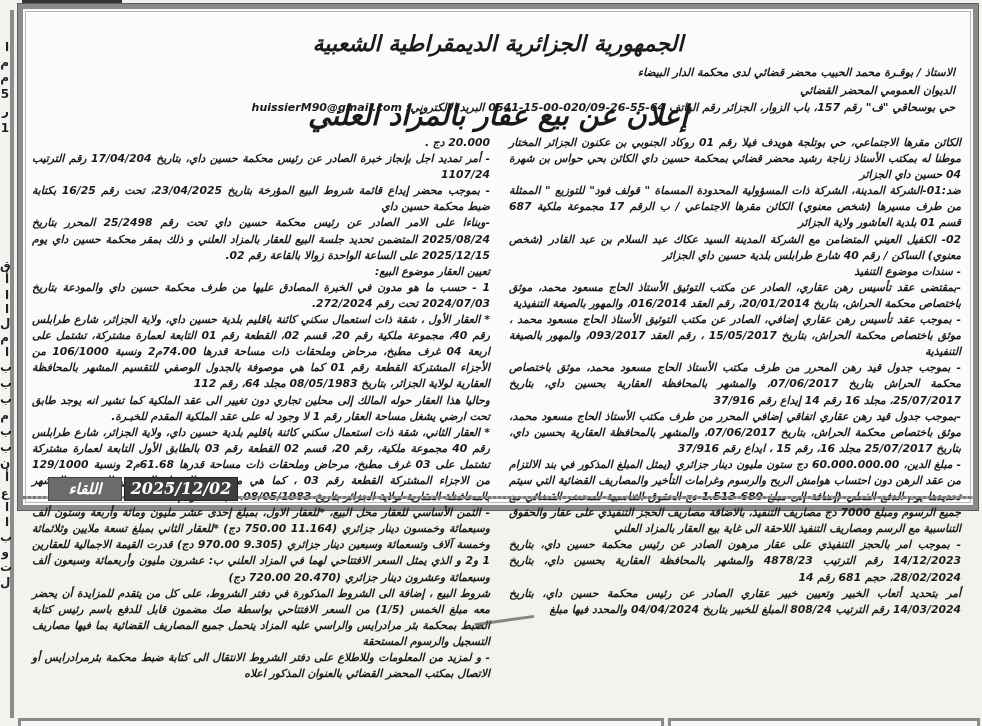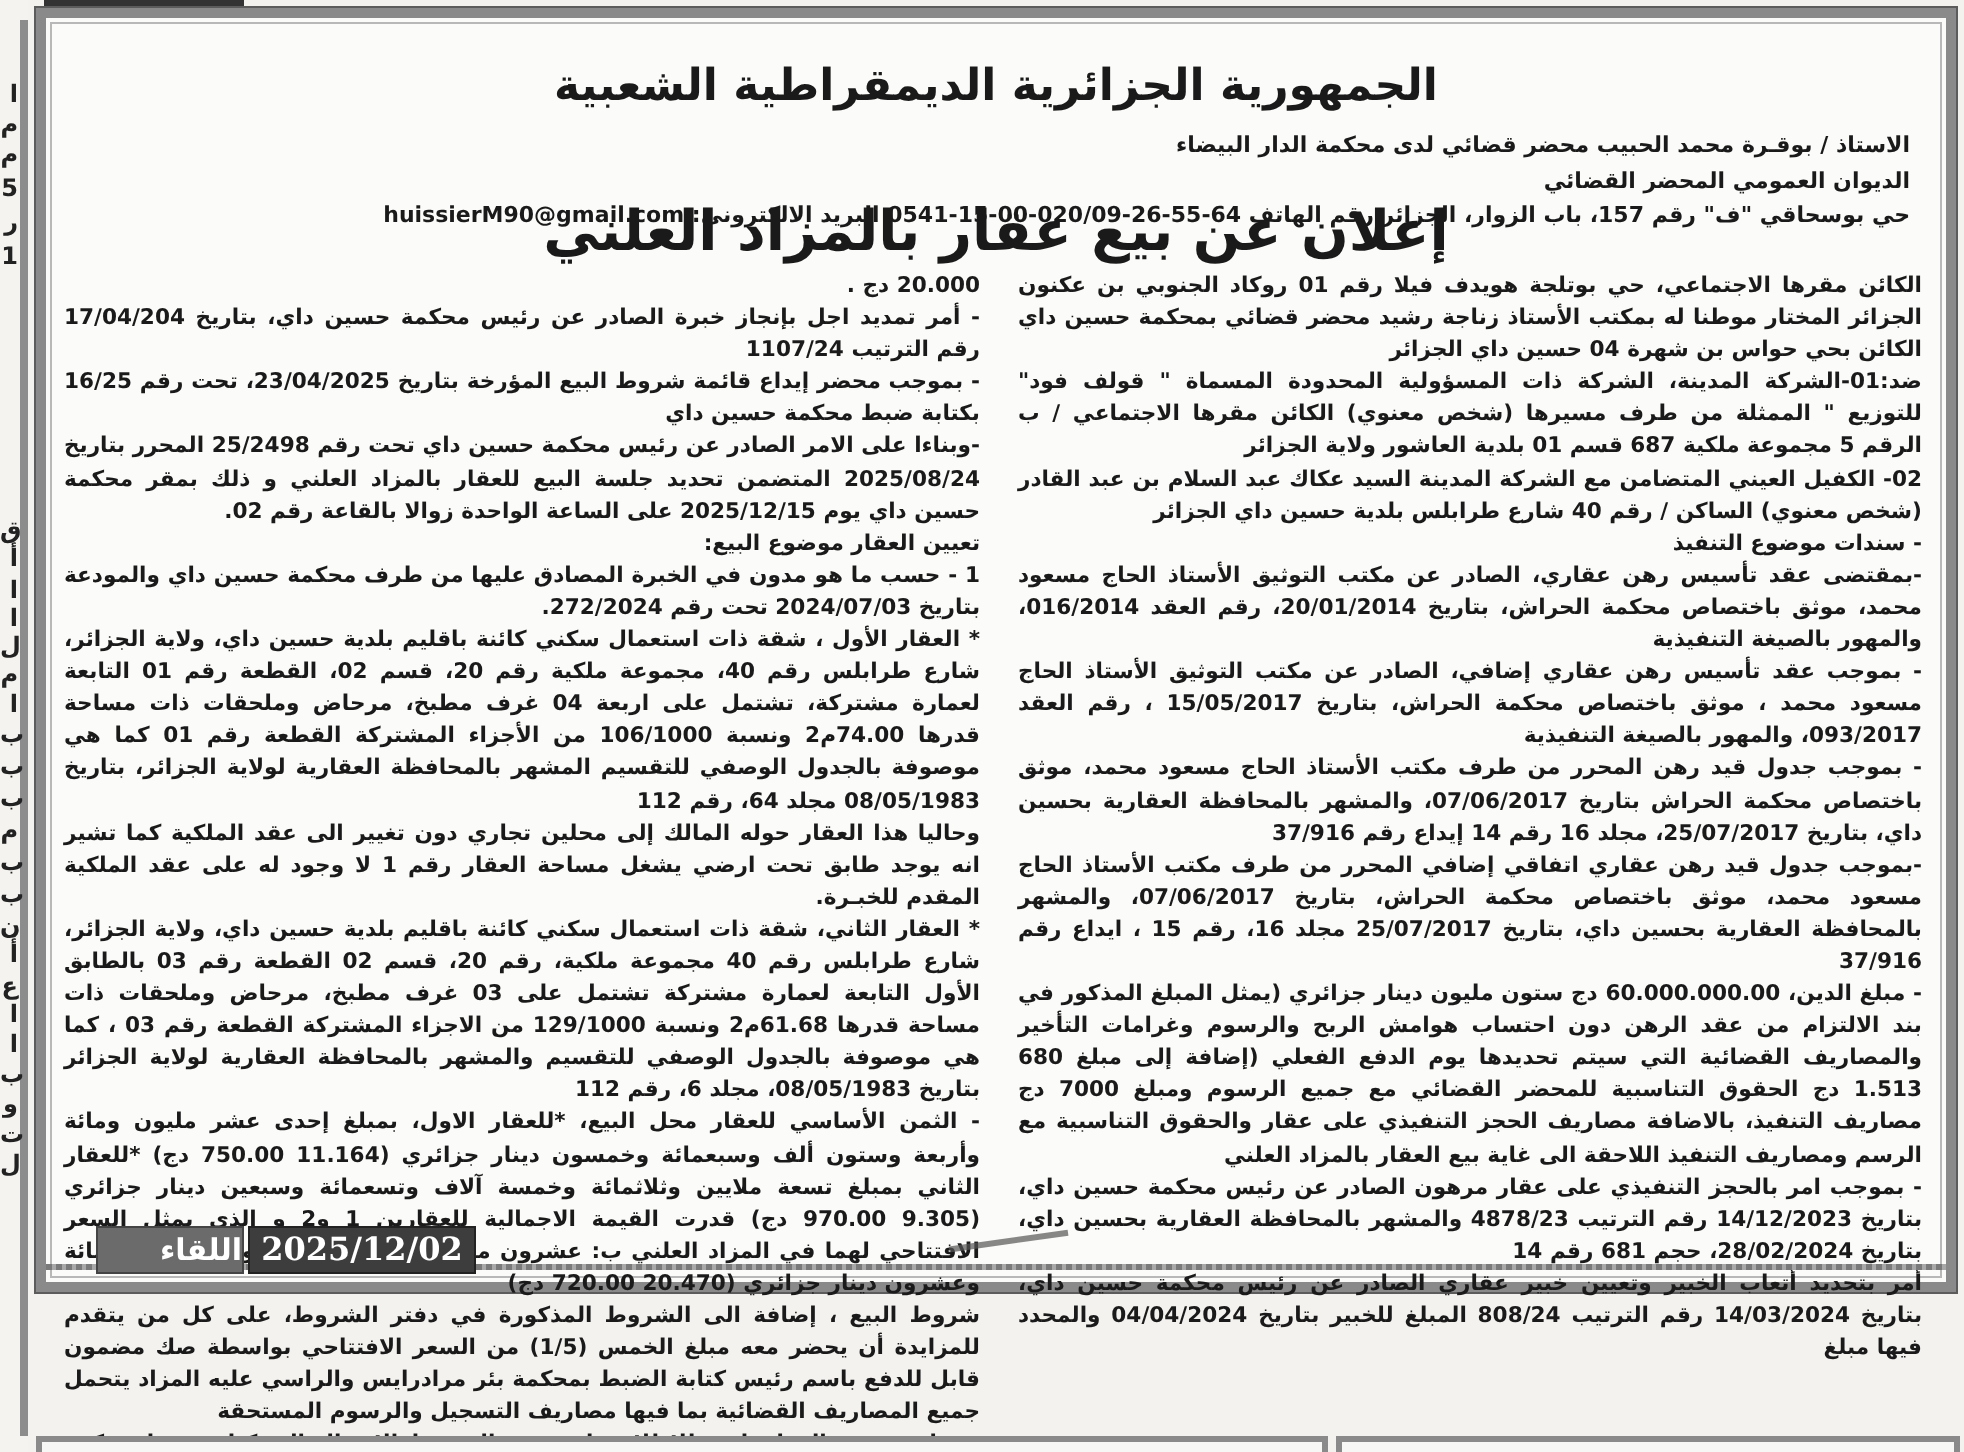--- a/index.html
+++ b/index.html
@@ -19,25 +19,26 @@
     background: #8c8c8c;
   }
   .left-strip .frag {
     position: absolute; left: 0; width: 9px; font-size: 12px; line-height: 14px;
     font-weight: bold; text-align: right; color: #222;
   }
   .top-frag {
     position: absolute; top: 0; left: 22px; width: 100px; height: 3px; background: #333;
   }
   .notice {
-    position: absolute; left: 18px; top: 4px; width: 960px; height: 642px;
+    position: absolute; left: 18px; top: 4px; width: 960px; height: 506px;
     box-sizing: border-box;
     border: 5px solid #8a8a8a;
     outline: 1px solid #5c5c5c;
     background: #fbfbf9;
+    font-style: italic;
   }
   .notice-inner {
     position: absolute; left: 2px; top: 2px; right: 2px; bottom: 2px;
     border: 1px solid #b8b8b8;
   }
   .republic-title {
     position: absolute; top: 22px; left: 0; right: 0; text-align: center;
     font-size: 22px; font-weight: bold; direction: rtl; letter-spacing: 0.3px;
   }
   .header-lines {
@@ -59,21 +60,21 @@
   .footer {
     position: absolute; left: 0; right: 0; bottom: 0; height: 28px;
   }
   .footer-rule {
     position: absolute; left: 0; right: 0; bottom: 6px; height: 3px;
     background: repeating-linear-gradient(90deg,#7a7a7a 0 3px,#a8a8a8 3px 5px);
   }
   .badge-paper {
     position: absolute; left: 25px; bottom: 4px; width: 72px; height: 22px;
     background: #6b6b6b; color: #fff; font-weight: bold; font-size: 15px;
-    line-height: 22px; direction: rtl; border: 1px solid #444;
+    text-align: center; line-height: 22px; direction: rtl; border: 1px solid #444;
   }
   .badge-date {
     position: absolute; left: 101px; bottom: 4px; width: 112px; height: 22px;
     background: #3d3d3d; color: #fff; font-weight: bold; font-size: 16px;
     font-family: "DejaVu Serif", serif;
     text-align: center; line-height: 22px; border: 1px solid #222;
   }
   .bottom-box {
     position: absolute; top: 718px; height: 10px; border: 3px solid #8a8a8a; border-bottom: none;
     background: #f7f7f5;
@@ -132,21 +133,21 @@
   <div class="header-lines">
     <div>الاستاذ / بوقـرة محمد الحبيب محضر قضائي لدى محكمة الدار البيضاء</div>
     <div>الديوان العمومي المحضر القضائي</div>
     <div>حي بوسحاقي "ف" رقم 157، باب الزوار، الجزائر رقم الهاتف 64-55-26-020/09-00-15-0541 البريد الالكتروني: huissierM90@gmail.com</div>
   </div>
 
   <div class="announce-title">إعلان عن بيع عقار بالمزاد العلني</div>
 
   <div class="col col-right">
     <p>الكائن مقرها الاجتماعي، حي بوتلجة هويدف فيلا رقم 01 روكاد الجنوبي بن عكنون الجزائر المختار موطنا له بمكتب الأستاذ زناجة رشيد محضر قضائي بمحكمة حسين داي الكائن بحي حواس بن شهرة 04 حسين داي الجزائر</p>
-    <p>ضد:01-الشركة المدينة، الشركة ذات المسؤولية المحدودة المسماة " قولف فود" للتوزيع " الممثلة من طرف مسيرها (شخص معنوي)   الكائن مقرها الاجتماعي / ب الرقم 5 مجموعة ملكية 687 قسم 01 بلدية العاشور ولاية الجزائر</p>
+    <p>ضد:01-الشركة المدينة، الشركة ذات المسؤولية المحدودة المسماة " قولف فود" للتوزيع " الممثلة من طرف مسيرها (شخص معنوي)   الكائن مقرها الاجتماعي / ب الرقم 17 مجموعة ملكية 687 قسم 01 بلدية العاشور ولاية الجزائر</p>
     <p>02- الكفيل العيني المتضامن مع الشركة المدينة السيد عكاك عبد السلام بن عبد القادر (شخص معنوي) الساكن / رقم 40 شارع طرابلس بلدية حسين داي الجزائر</p>
     <p>- سندات موضوع التنفيذ</p>
     <p>-بمقتضى عقد تأسيس رهن عقاري، الصادر عن مكتب التوثيق الأستاذ الحاج مسعود محمد، موثق باختصاص محكمة الحراش، بتاريخ 20/01/2014، رقم العقد 016/2014، والمهور بالصيغة التنفيذية</p>
     <p>- بموجب عقد تأسيس رهن عقاري إضافي، الصادر عن مكتب التوثيق الأستاذ الحاج مسعود محمد ، موثق باختصاص محكمة الحراش، بتاريخ 15/05/2017 ، رقم العقد 093/2017، والمهور بالصيغة التنفيذية</p>
     <p>- بموجب جدول قيد رهن المحرر من طرف مكتب الأستاذ الحاج مسعود محمد، موثق باختصاص محكمة الحراش بتاريخ 07/06/2017، والمشهر بالمحافظة العقارية بحسين داي، بتاريخ 25/07/2017، مجلد 16 رقم 14 إيداع رقم 37/916</p>
     <p>-بموجب جدول قيد رهن عقاري اتفاقي إضافي المحرر من طرف مكتب الأستاذ الحاج مسعود محمد، موثق باختصاص محكمة الحراش، بتاريخ 07/06/2017، والمشهر بالمحافظة العقارية بحسين داي، بتاريخ 25/07/2017 مجلد 16، رقم 15 ، ايداع رقم 37/916</p>
     <p>- مبلغ الدين، 60.000.000.00 دج ستون مليون دينار جزائري (يمثل المبلغ المذكور في بند الالتزام من عقد الرهن دون احتساب هوامش الربح والرسوم وغرامات التأخير والمصاريف القضائية التي سيتم تحديدها يوم الدفع الفعلي (إضافة إلى مبلغ 680 1.513 دج الحقوق التناسبية للمحضر القضائي مع جميع الرسوم ومبلغ 7000 دج مصاريف التنفيذ، بالاضافة مصاريف الحجز التنفيذي على عقار والحقوق التناسبية مع الرسم ومصاريف التنفيذ اللاحقة الى غاية بيع العقار بالمزاد العلني</p>
     <p>- بموجب امر بالحجز التنفيذي على عقار مرهون الصادر عن رئيس محكمة حسين داي، بتاريخ 14/12/2023 رقم الترتيب 4878/23 والمشهر بالمحافظة العقارية بحسين داي، بتاريخ 28/02/2024، حجم 681 رقم 14</p>
     <p>أمر بتحديد أتعاب الخبير وتعيين خبير عقاري الصادر عن رئيس محكمة حسين داي، بتاريخ 14/03/2024 رقم الترتيب 808/24 المبلغ للخبير بتاريخ 04/04/2024 والمحدد فيها مبلغ</p>
   </div>

